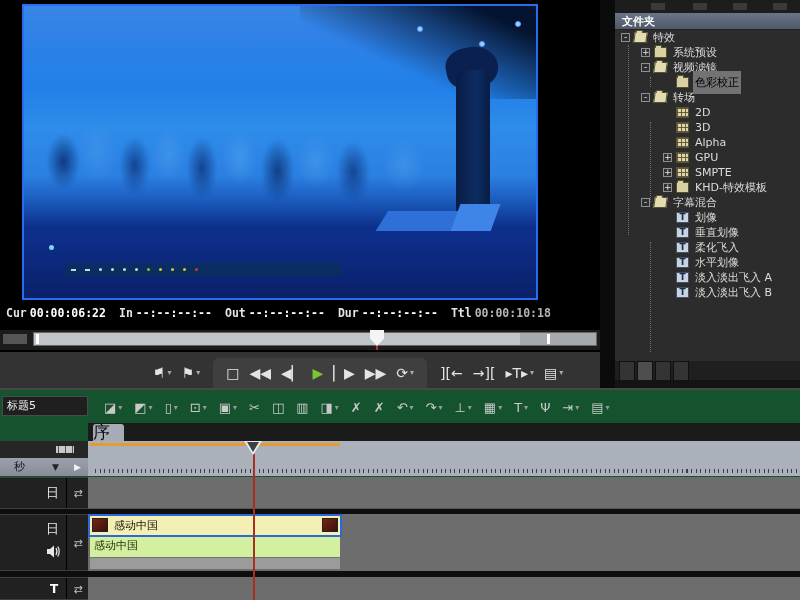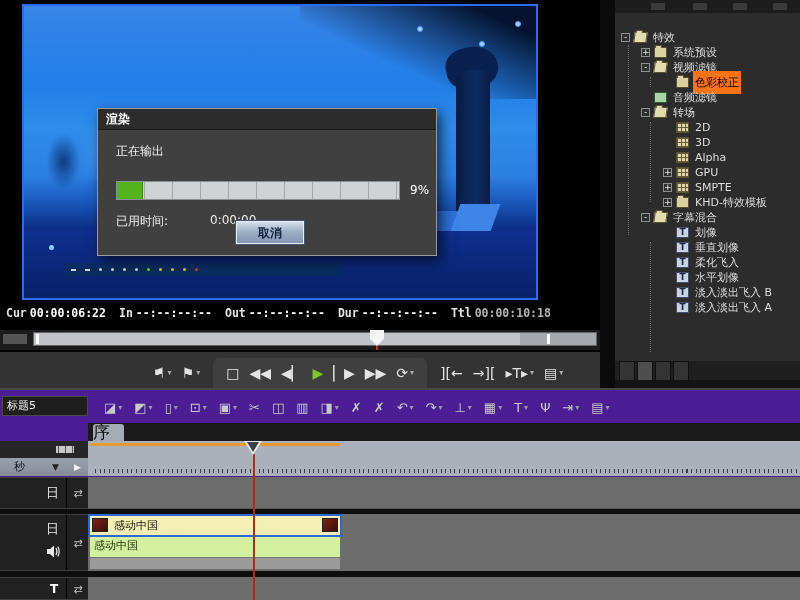--- a/index.html
+++ b/index.html
@@ -79,27 +79,27 @@
   .exp:empty{visibility:hidden}
   .ticon{width:13px;height:11px;margin-right:4px;box-sizing:border-box;position:relative;flex:0 0 auto}
   .ic-folder,.ic-folder-open{background:#d9d1a2;border:1px solid #55502e}
   .ic-folder-open{transform:skewX(-8deg);background:#e3dcb0}
   .ic-folder::before,.ic-folder-open::before{content:"";position:absolute;left:0;top:-3px;width:5px;height:2px;background:inherit;border:1px solid #55502e;border-bottom:none}
   .ic-folder-green{background:#a8d4a8;border:1px solid #2f5a2f}
   .ic-transition{background:#ded6a8;border:1px solid #5a5230;background-image:repeating-linear-gradient(90deg,rgba(90,82,48,.9) 0 1px,transparent 1px 4px),repeating-linear-gradient(0deg,rgba(90,82,48,.9) 0 1px,transparent 1px 4px)}
   .ic-title{background:#c9d4e2;border:1px solid #44506a;text-align:center}
   .ic-title::after{content:"T";font-size:9px;font-weight:bold;color:#1c2a48;line-height:9px;display:block}
   .tlabel{padding:4px 2px}
-  .titem.selected .tlabel{background:#f97316;color:#000}
+  .titem.selected .tlabel{background:#737373;color:#000}
   .bin-tabs{position:absolute;left:0;top:361px;width:185px;height:19px;background:#1f1f1f;display:flex;gap:2px;padding-left:4px;overflow:hidden}
   .btab{background:#343434;color:#c8c8c8;font-size:11px;line-height:18px;padding:0 7px;border:1px solid #101010;border-bottom:none;white-space:nowrap;flex:0 0 auto}
   .btab.active{background:#4e4e4e;color:#fff}
   .bin-foot{position:absolute;left:0;top:380px;width:185px;height:10px;background:#141414}
   
-  .tl{position:absolute;left:0;top:388px;width:800px;height:212px;background:#4c1d95;border-top:2px solid #484848;box-sizing:border-box}
+  .tl{position:absolute;left:0;top:388px;width:800px;height:212px;background:#14532d;border-top:2px solid #484848;box-sizing:border-box}
   .titlebox{position:absolute;left:2px;top:6px;width:86px;height:20px;background:#1f1f1f;border:1px solid #4a4a4a;color:#f0f0f0;font-size:11px;line-height:18px;padding-left:4px;box-sizing:border-box;white-space:nowrap;overflow:hidden}
   .tbar{position:absolute;left:98px;top:6px;height:22px;display:flex;align-items:center}
   .tbb{color:#c9c9c9;font-size:13px;padding:0 6px;display:flex;align-items:center}
   .tbb .dd{display:none;font-size:8px;color:#9a9a9a;margin-left:2px}
   .tbb.hasdd .dd{display:inline}
   .modes{position:absolute;left:8px;top:32px;display:flex;gap:14px;color:#d8d8d8;font-weight:bold;font-size:13px}
   .seqrow{position:absolute;left:88px;top:33px;width:712px;height:18px;background:#1b1b1b}
   .seqtab{position:absolute;left:5px;top:1px;width:31px;height:17px;background:#a6acb6;border-radius:3px 3px 0 0;color:#101010;font-size:17px;text-align:left;line-height:17px}
   .ruler{position:absolute;left:88px;top:51px;width:712px;height:35px;background:#aab1ba;overflow:hidden}
   .ruler::after{content:"";position:absolute;left:7px;right:0;bottom:3px;height:4px;background:repeating-linear-gradient(90deg,#3a3f46 0 1px,transparent 1px 4.55px)}
@@ -158,31 +158,20 @@
           <i style="background:#cfd8dd"></i>
         <i style="background:#7ec832"></i>
         <i style="background:#d8c83c"></i>
           <i style="background:#d8c83c"></i>
           <i style="background:#d8c83c"></i>
         <i style="background:#c83c2c"></i>
       </div>
       <div class="v-dotmark"></div>
     </div>
 
-    <div class="dlg">
-      <div class="dlg-title">渲染</div>
-      <div class="dlg-status">正在输出</div>
-      <div class="pbar">
-        <div class="pfill" style="width: 9%; background: rgb(85, 180, 30);"></div>
-      </div>
-      <div class="ppct">9%</div>
-      <div class="elapsed-l">已用时间:</div>
-      <div class="elapsed-v">0:00:00</div>
-      <div class="cancel">取消</div>
-    </div>
 
     <div class="tcbar">
 
     <div class="tc">
           <span class="tcl">Cur</span>
           <span class="tcv">00:00:06:22</span>
         </div>
         <div class="tc">
           <span class="tcl">In</span>
           <span class="tcv">--:--:--:--</span>
@@ -278,20 +267,21 @@
   </div>
 
   <div class="gapcol"></div>
   <div class="bin">
     <div class="bin-strip">
       <i style="left:36px"></i>
         <i style="left:78px"></i>
         <i style="left:118px"></i>
         <i style="left:158px"></i>
     </div>
+    <div class="bin-head">文件夹</div>
     <div class="tree">
       <div class="gl" style="left:13px;top:15px;height:190px"></div>
       <div class="gl" style="left:35px;top:47px;height:10px"></div>
       <div class="gl" style="left:35px;top:92px;height:80px"></div>
       <div class="gl" style="left:35px;top:212px;height:110px"></div>
 
     <div class="titem d0">
           <span class="exp">-</span>
           <span class="ticon ic-folder-open"></span>
           <span class="tlabel">特效</span>
@@ -305,25 +295,20 @@
           <span class="exp">-</span>
           <span class="ticon ic-folder-open"></span>
           <span class="tlabel">视频滤镜</span>
         </div>
         <div class="titem d2 selected">
           <span class="exp"></span>
           <span class="ticon ic-folder"></span>
           <span class="tlabel">色彩校正</span>
         </div>
         <div class="titem d1">
-          <span class="exp"></span>
-          <span class="ticon ic-folder-green"></span>
-          <span class="tlabel">音频滤镜</span>
-        </div>
-        <div class="titem d1">
           <span class="exp">-</span>
           <span class="ticon ic-folder-open"></span>
           <span class="tlabel">转场</span>
         </div>
         <div class="titem d2">
           <span class="exp"></span>
           <span class="ticon ic-transition"></span>
           <span class="tlabel">2D</span>
         </div>
         <div class="titem d2">
@@ -372,26 +357,26 @@
           <span class="tlabel">柔化飞入</span>
         </div>
         <div class="titem d2">
           <span class="exp"></span>
           <span class="ticon ic-title"></span>
           <span class="tlabel">水平划像</span>
         </div>
         <div class="titem d2">
           <span class="exp"></span>
           <span class="ticon ic-title"></span>
+          <span class="tlabel">淡入淡出飞入 A</span>
+        </div>
+        <div class="titem d2">
+          <span class="exp"></span>
+          <span class="ticon ic-title"></span>
           <span class="tlabel">淡入淡出飞入 B</span>
-        </div>
-        <div class="titem d2">
-          <span class="exp"></span>
-          <span class="ticon ic-title"></span>
-          <span class="tlabel">淡入淡出飞入 A</span>
         </div>
       </div>
     <div class="bin-tabs">
 
     <div class="btab"></div>
         <div class="btab active"></div>
         <div class="btab"></div>
         <div class="btab"></div>
       </div>
     <div class="bin-foot"></div>

